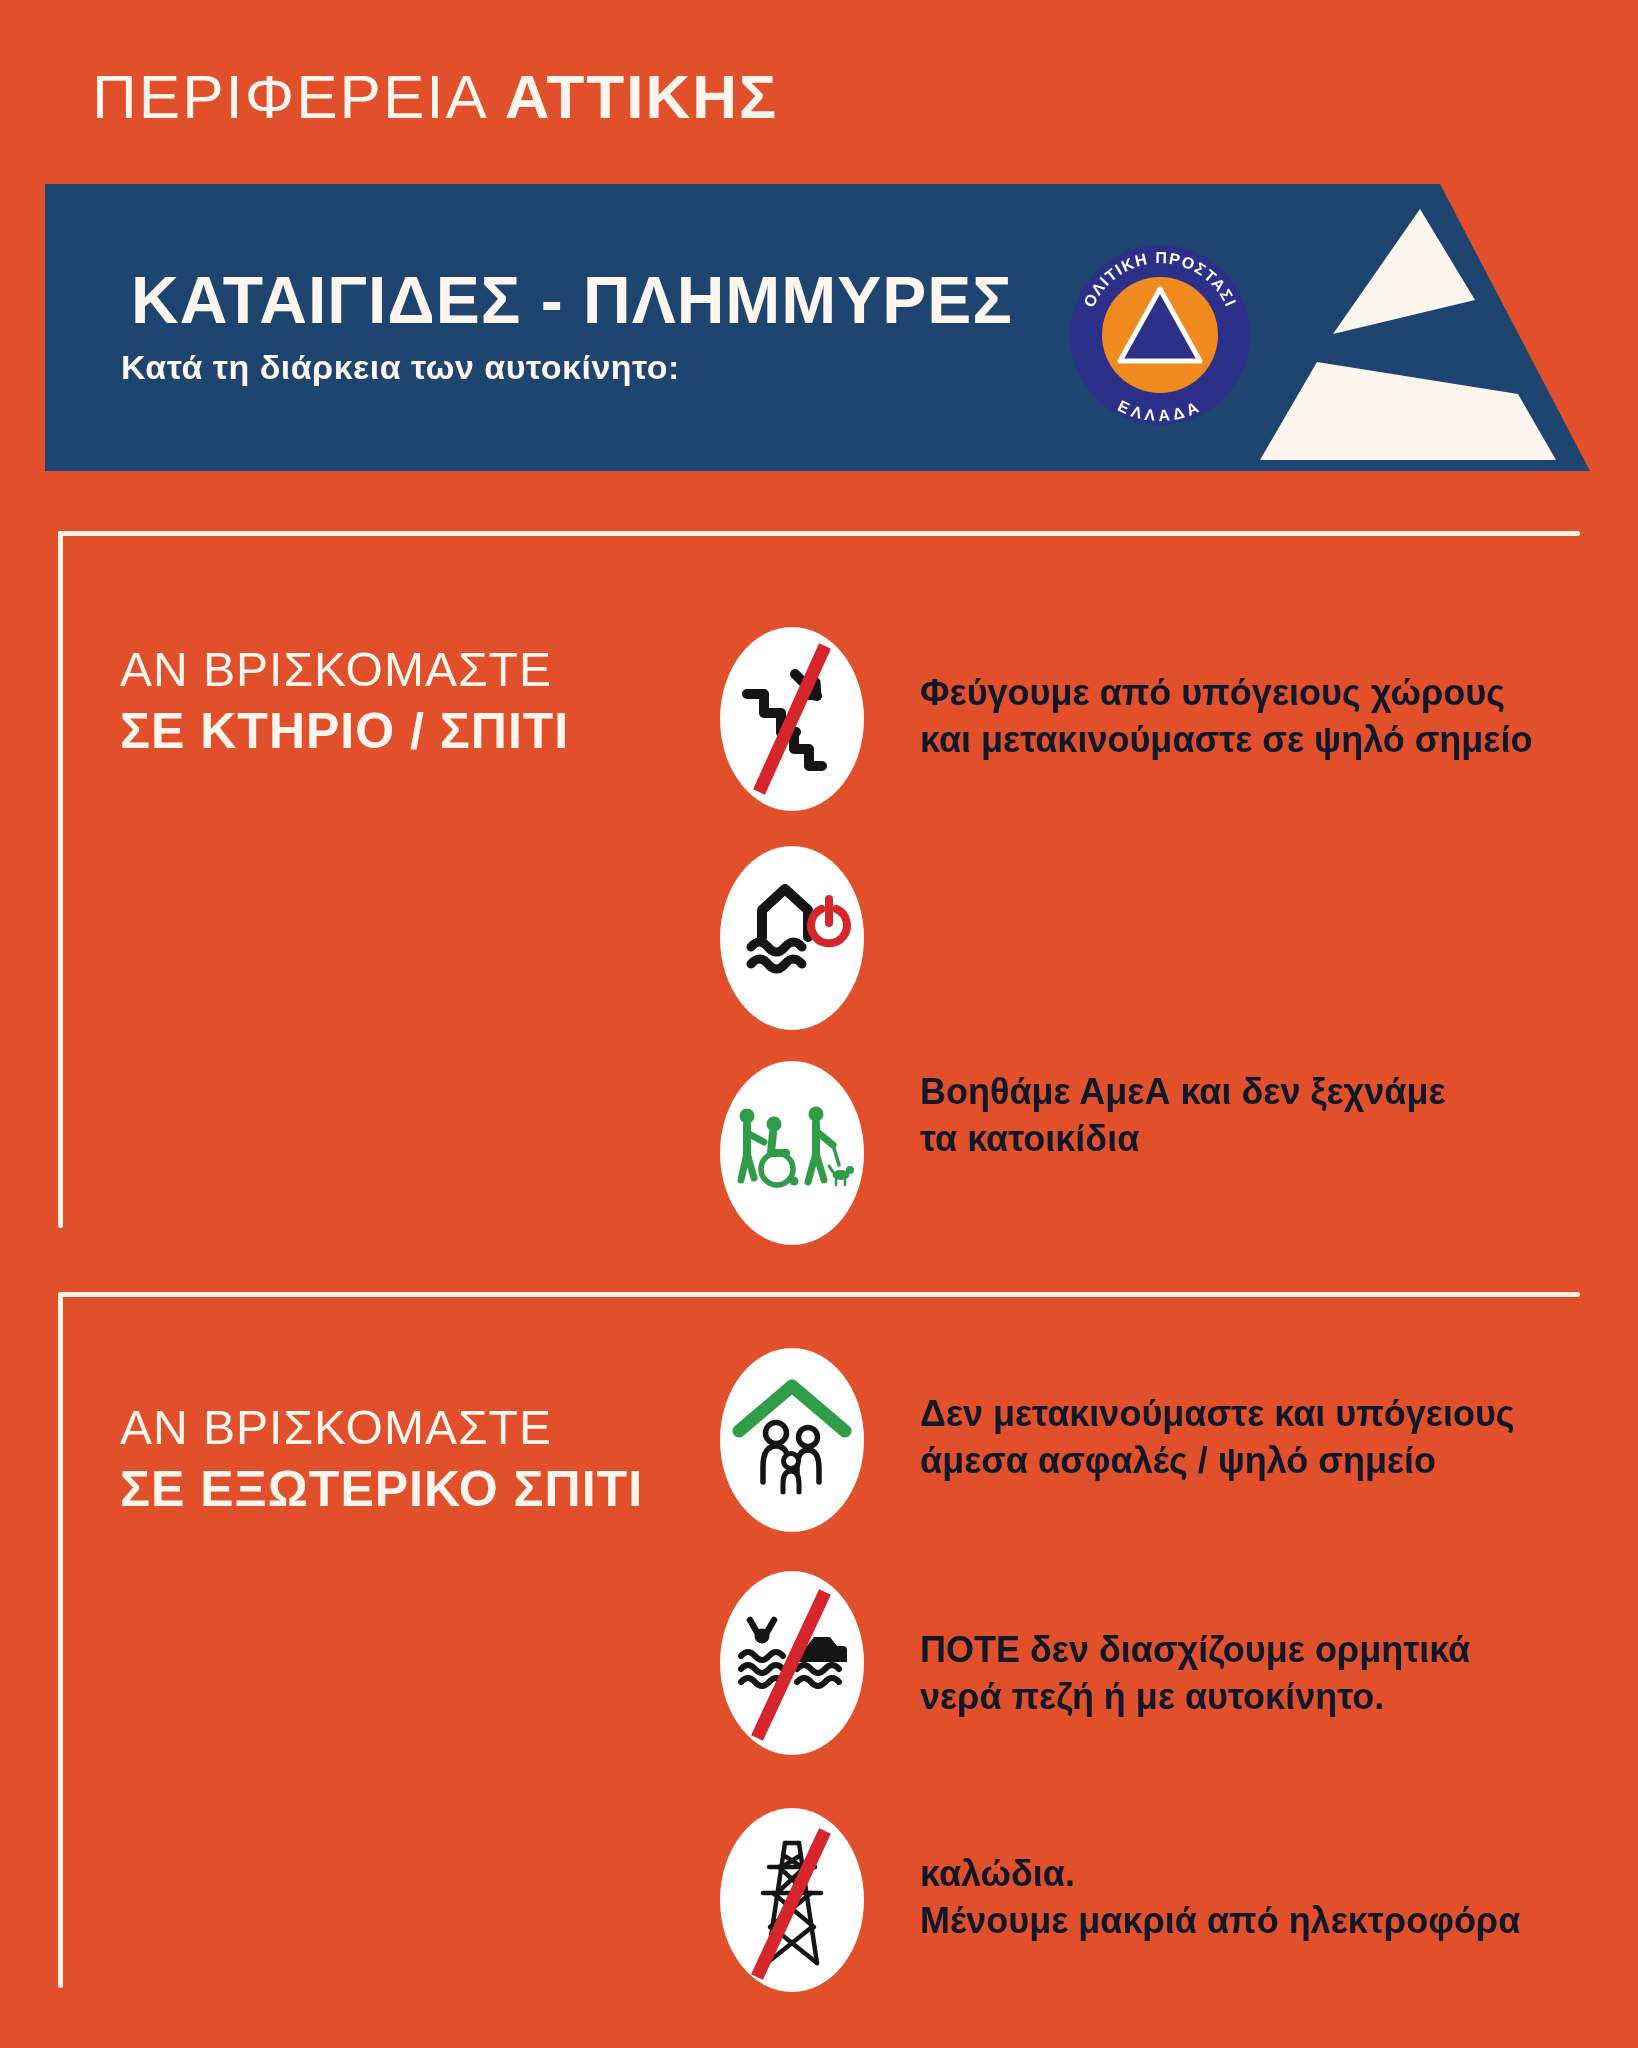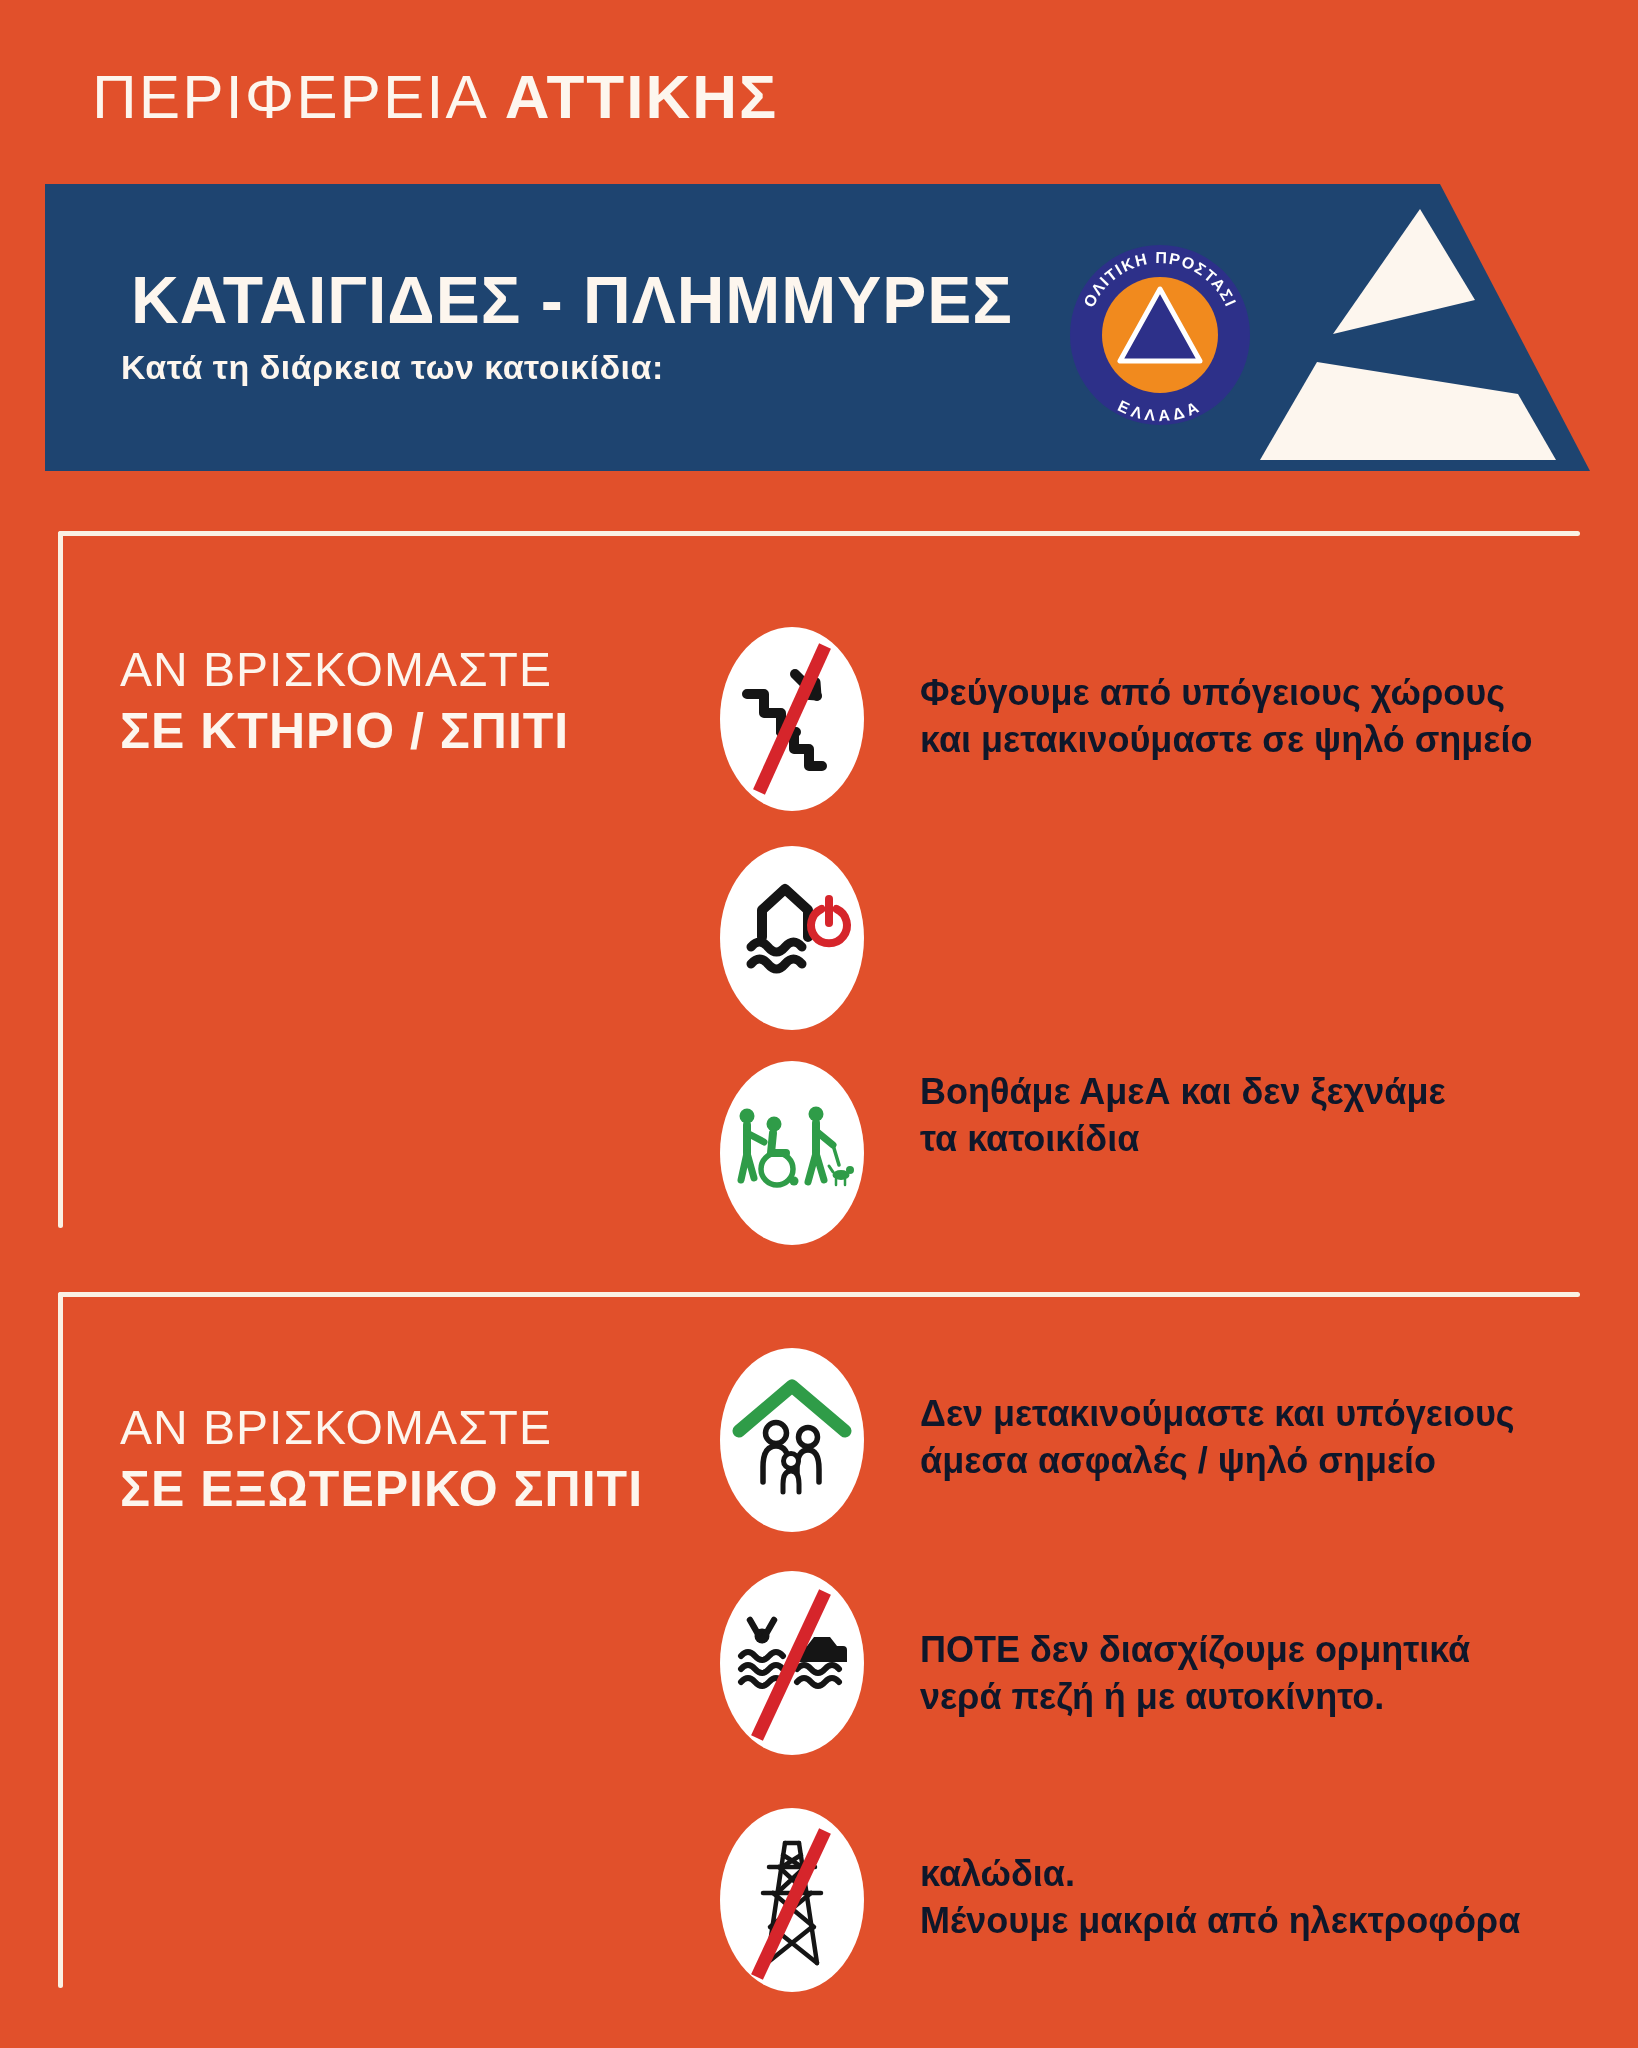--- a/index.html
+++ b/index.html
@@ -82,21 +82,21 @@
         <path id="badge-arc-bottom" d="M -74.5 43 A 86 86 0 0 0 74.5 43" fill="none"></path>
         <text class="badge-text" text-anchor="middle">
           <textPath href="#badge-arc-top" startOffset="50%">ΠΟΛΙΤΙΚΗ ΠΡΟΣΤΑΣΙΑ</textPath>
         </text>
         <text class="badge-text-bottom" text-anchor="middle">
           <textPath href="#badge-arc-bottom" startOffset="50%">ΕΛΛΑΔΑ</textPath>
         </text>
       </g>
     </svg>
     <div id="banner-title" class="abs">ΚΑΤΑΙΓΙΔΕΣ - ΠΛΗΜΜΥΡΕΣ</div>
-    <div id="banner-subtitle" class="abs">Κατά τη διάρκεια των κατοικίδια:</div>
+    <div id="banner-subtitle" class="abs">Κατά τη διάρκεια των αυτοκίνητο:</div>
   </div>
 
   <div class="line" style="left:58px;top:531px;width:1522px;height:5px;"></div>
   <div class="line" style="left:58px;top:531px;width:5px;height:697px;"></div>
   <div class="line" style="left:58px;top:1292px;width:1522px;height:5px;"></div>
   <div class="line" style="left:58px;top:1292px;width:5px;height:696px;"></div>
 
   <div class="abs section-heading" style="top:640px;">
     <div class="h-line1">ΑΝ ΒΡΙΣΚΟΜΑΣΤΕ</div>
     <div class="h-line2">ΣΕ ΚΤΗΡΙΟ / ΣΠΙΤΙ</div>

